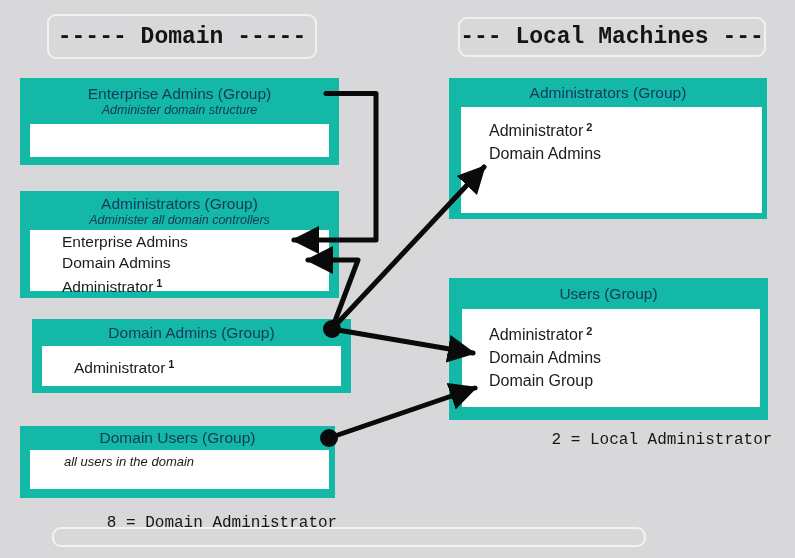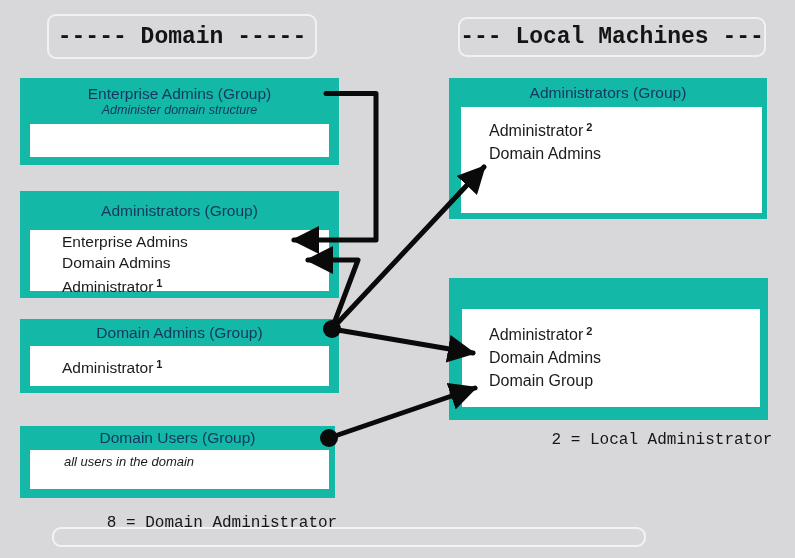--- a/index.html
+++ b/index.html
@@ -40,21 +40,21 @@
 
   #box-ent  { left:20px; top:78px;  width:319px; height:87px; }
   #box-ent  .gbox-head  { height:46px; }
   #box-ent  .gbox-white { left:10px; top:46px; width:299px; height:33px; }
 
   #box-adm  { left:20px; top:191px; width:319px; height:107px; }
   #box-adm  .gbox-head  { height:39px; }
   #box-adm  .gbox-white { left:10px; top:39px; width:299px; height:61px; padding:1px 0 0 32px; }
   #box-adm  .mrow { font-size:15.5px; line-height:21px; }
 
-  #box-dadm { left:20px; top:319px; width:319px; height:74px; }
+  #box-dadm { left:32px; top:319px; width:319px; height:74px; }
   #box-dadm .gbox-head  { height:27px; }
   #box-dadm .gbox-white { left:10px; top:27px; width:299px; height:40px; padding:8px 0 0 32px; }
   #box-dadm .mrow { font-size:15.5px; line-height:21px; }
 
   #box-dusr { left:20px; top:426px; width:315px; height:72px; }
   #box-dusr .gbox-head  { height:24px; }
   #box-dusr .gbox-white { left:10px; top:24px; width:299px; height:39px; padding:4px 0 0 34px; }
 
   #box-ladm { left:449px; top:78px; width:318px; height:141px; }
   #box-ladm .gbox-head  { height:29px; }
@@ -100,20 +100,21 @@
     <div class="gbox-head">
       <div class="gbox-title">Enterprise Admins (Group)</div>
       <div class="gbox-sub">Administer domain structure</div>
     </div>
     <div class="gbox-white"></div>
   </div>
 
   <div class="gbox" id="box-adm">
     <div class="gbox-head">
       <div class="gbox-title">Administrators (Group)</div>
+      <div class="gbox-sub">Administer all domain controllers</div>
     </div>
     <div class="gbox-white">
       <div class="mrow"><span>Enterprise Admins</span></div>
       <div class="mrow"><span>Domain Admins</span></div>
       <div class="mrow"><span>Administrator</span><sup class="msup">1</sup></div>
     </div>
   </div>
 
   <div class="gbox" id="box-dadm">
     <div class="gbox-head">
@@ -137,20 +138,23 @@
     <div class="gbox-head">
       <div class="gbox-title">Administrators (Group)</div>
     </div>
     <div class="gbox-white">
       <div class="mrow"><span>Administrator</span><sup class="msup">2</sup></div>
       <div class="mrow"><span>Domain Admins</span></div>
     </div>
   </div>
 
   <div class="gbox" id="box-lusr">
+    <div class="gbox-head">
+      <div class="gbox-title">Users (Group)</div>
+    </div>
     <div class="gbox-white">
       <div class="mrow"><span>Administrator</span><sup class="msup">2</sup></div>
       <div class="mrow"><span>Domain Admins</span></div>
       <div class="mrow"><span>Domain Group</span></div>
     </div>
   </div>
 
   <div id="footnote-1-outline"></div>
   <div class="footnote" id="footnote-1">8 = Domain Administrator</div>
   <div class="footnote" id="footnote-2">2 = Local Administrator</div>

